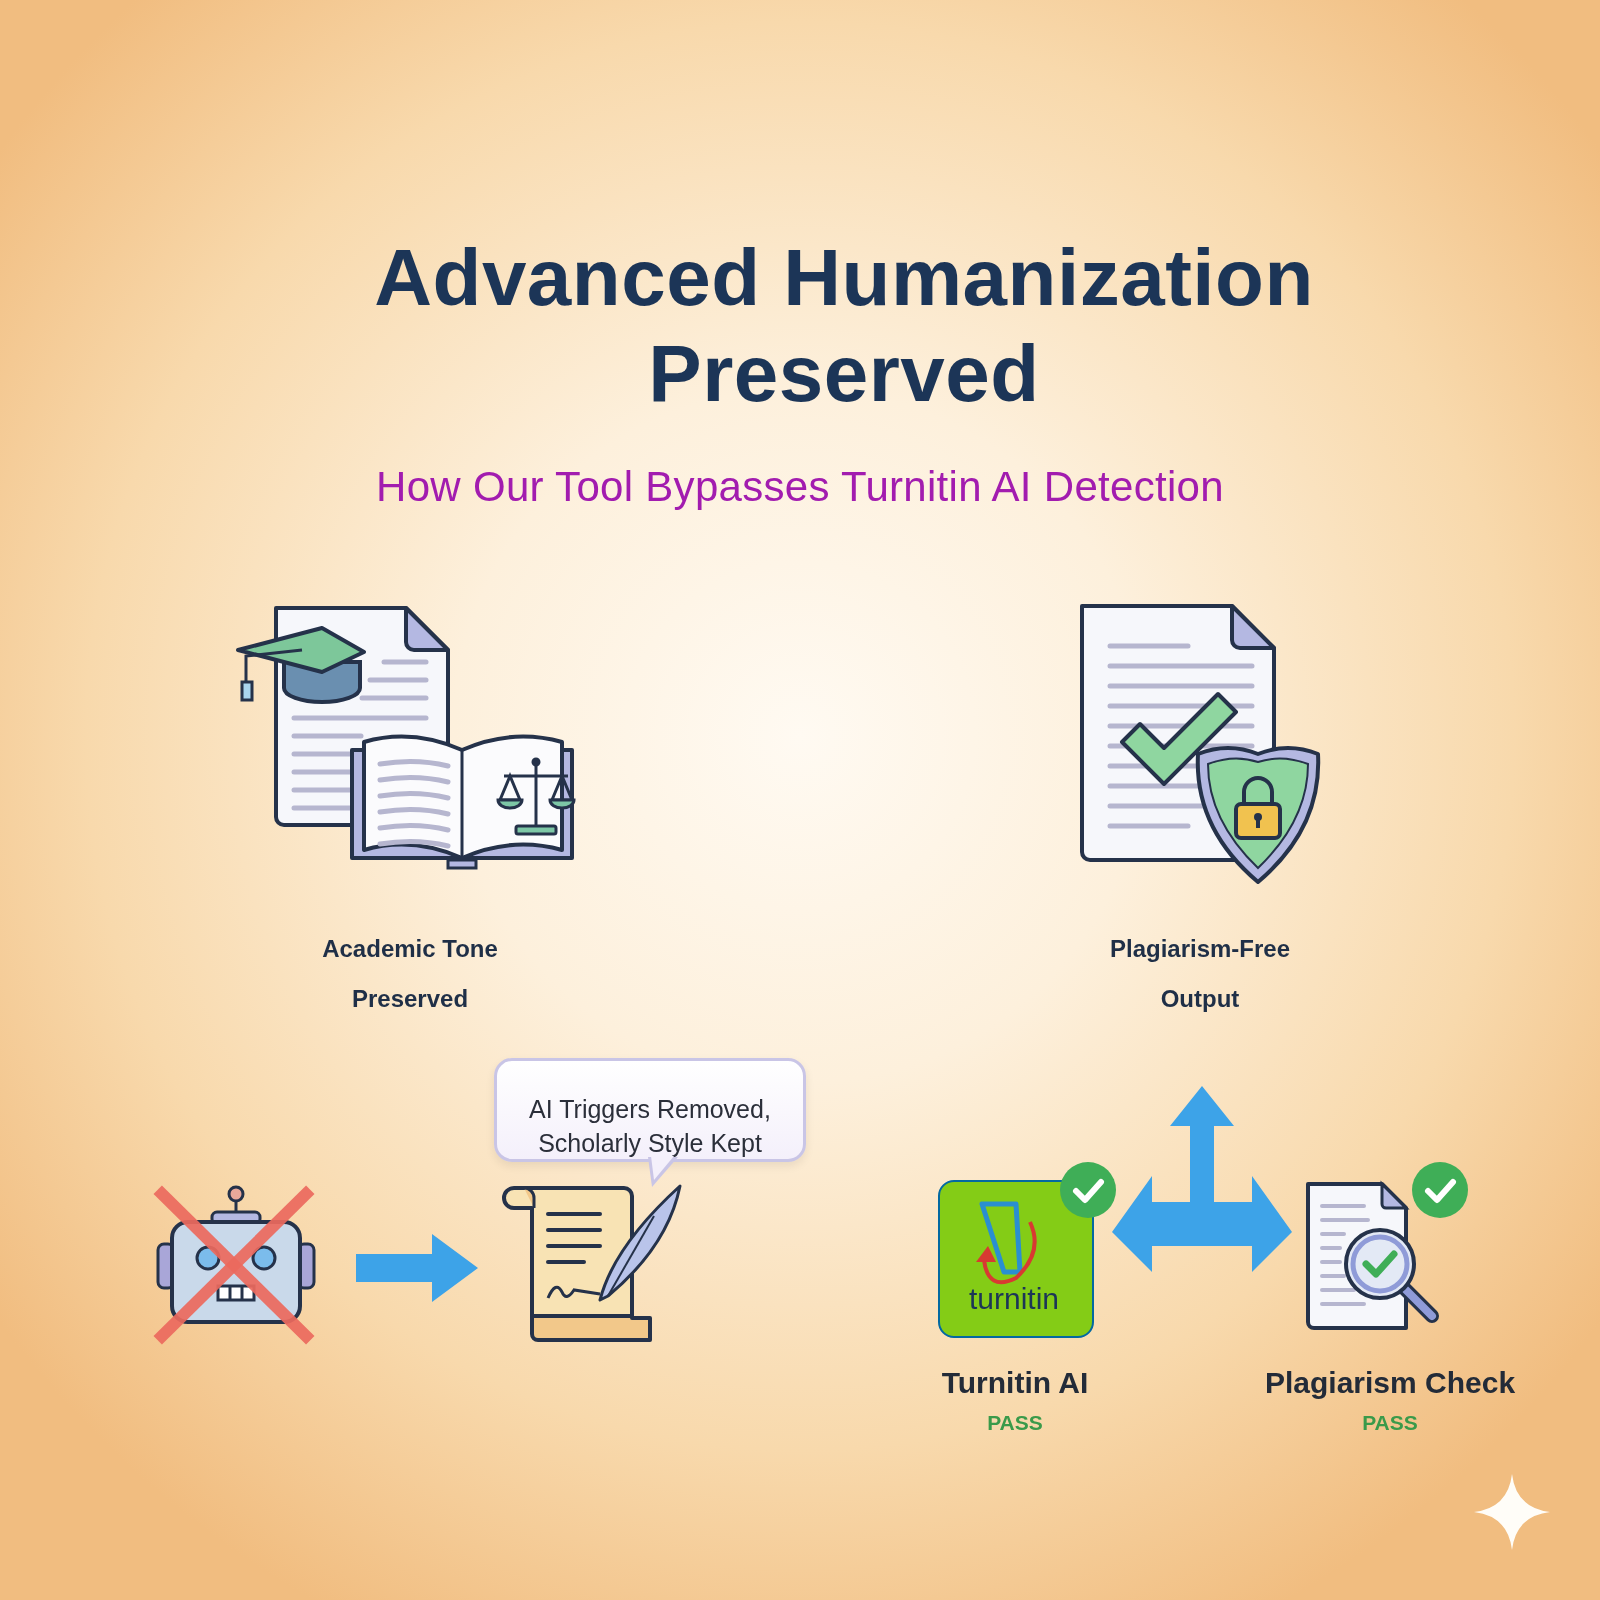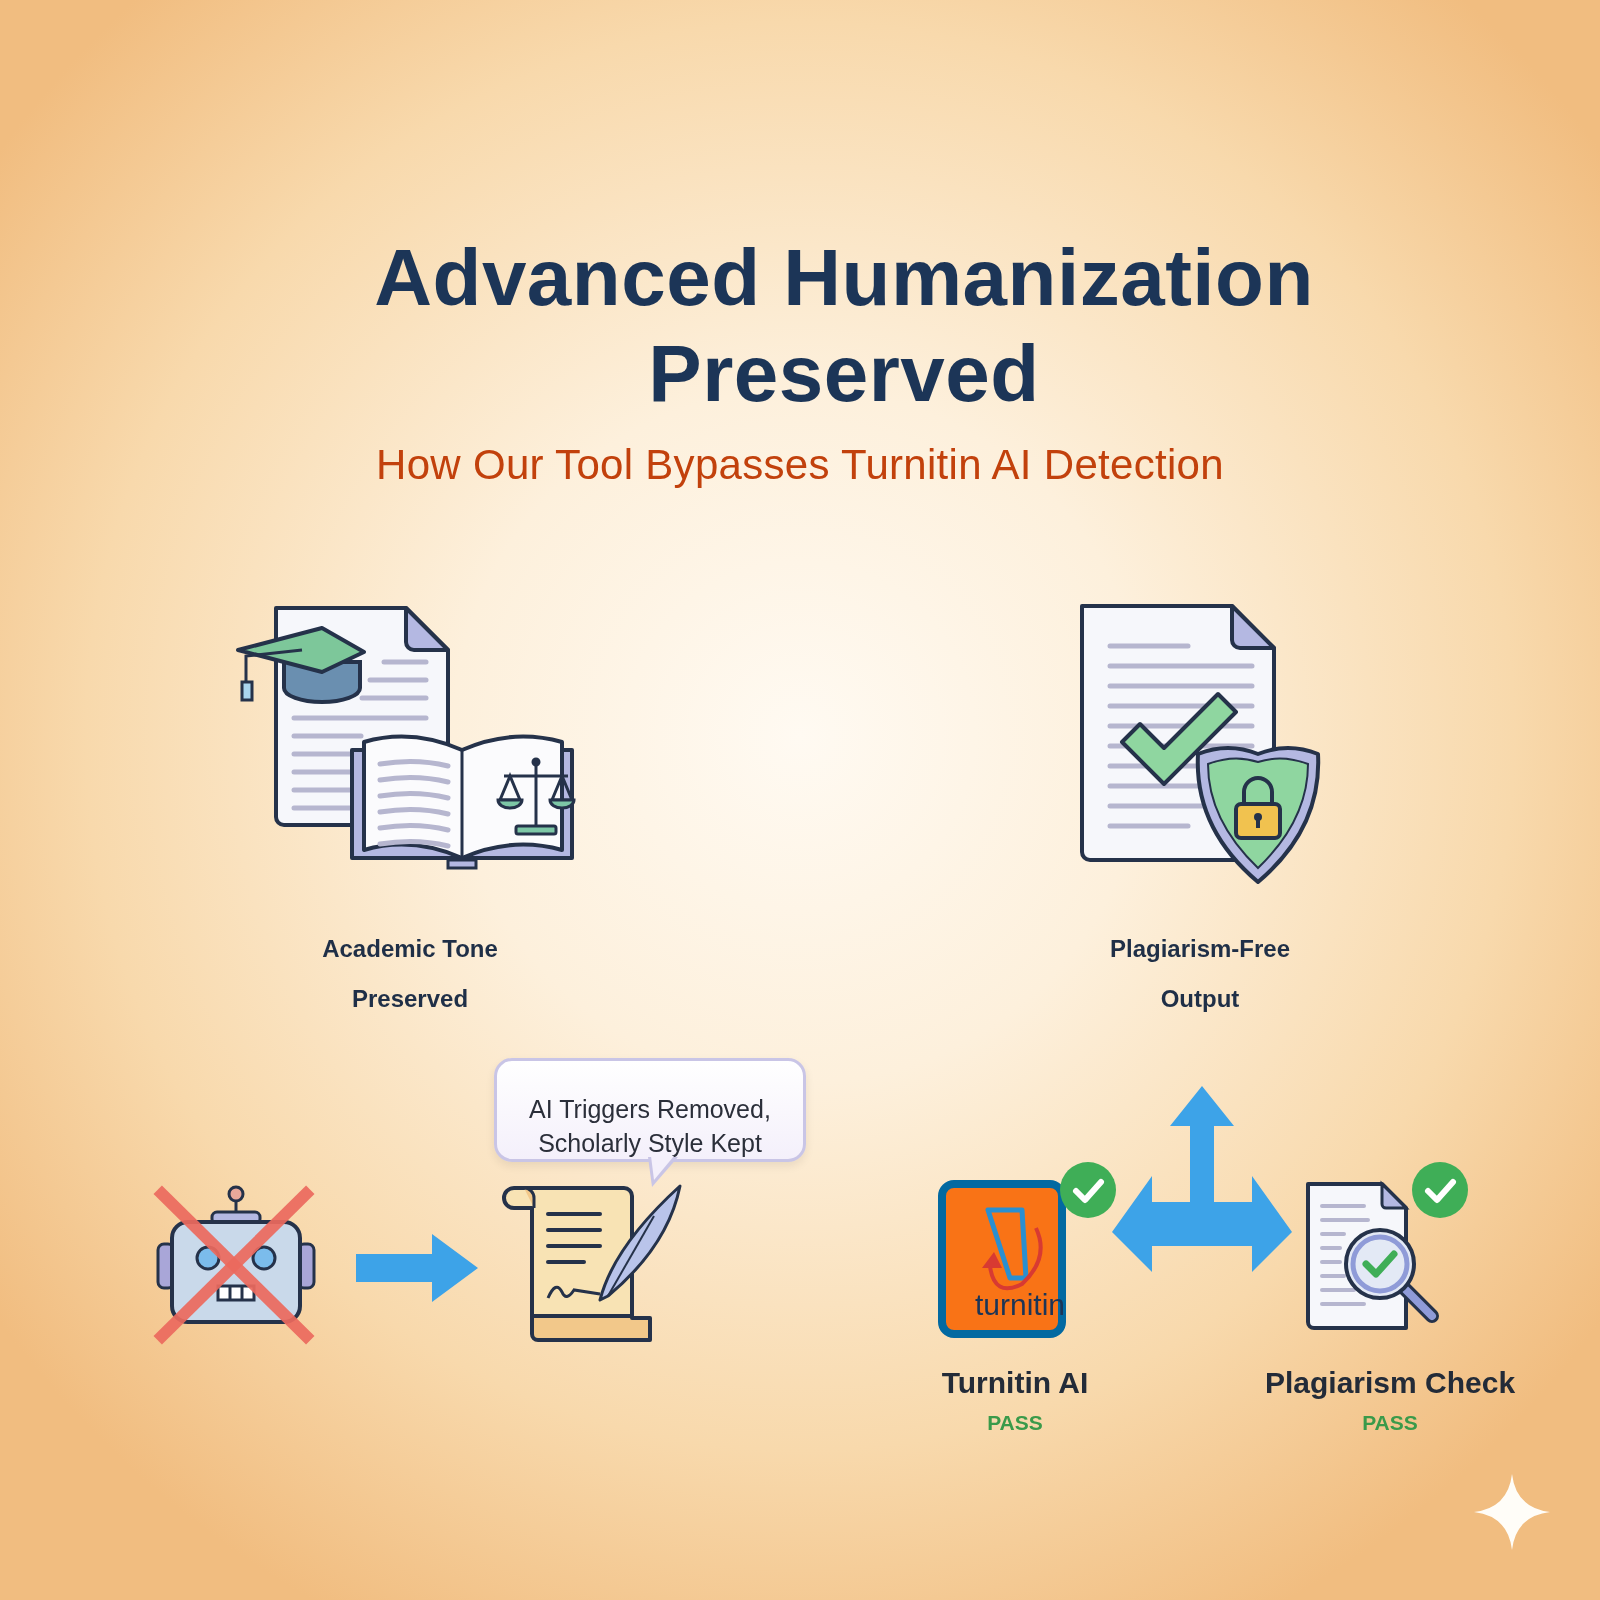--- a/index.html
+++ b/index.html
@@ -11,22 +11,22 @@
     color: #1c2e4a;
   }
   .abs { position: absolute; }
   .title {
     left: 0; width: 1600px; text-align: center;
     font-weight: 700; font-size: 80px; line-height: 96px; color: #1c3557;
     letter-spacing: 0.5px;
     margin-left: 44px;
   }
   .subtitle {
-    left: 0; width: 1600px; top: 441px; text-align: center;
-    font-size: 42px; color: #c2410c; letter-spacing: 0.3px;
+    left: 0; width: 1600px; top: 463px; text-align: center;
+    font-size: 42px; color: #a21caf; letter-spacing: 0.3px;
   }
   .feat-label {
     text-align: center; font-weight: 700; font-size: 24px; line-height: 50px; color: #1f2f47;
   }
   .bubble {
     left: 494px; top: 1058px; width: 312px; height: 104px;
     background: linear-gradient(#ffffff, #f4f0fb);
     border: 3px solid #c9c5e6; border-radius: 18px;
     box-shadow: 0 4px 10px rgba(0,0,0,0.08);
     text-align: center; font-size: 25px; line-height: 34px; color: #2b2f3a;
@@ -179,21 +179,21 @@
 </div>
 <div class="abs bubble-tail"></div>
 <div class="abs bubble-tail-inner"></div>
 
 <div class="abs" style="left:1112px; top:1086px; width:180px; height:186px;">
   <svg width="180" height="186" viewBox="0 0 180 186">
     <path d="M90 0 L122 40 H102 V116 H140 V90 L180 146 L140 186 V160 H40 V186 L0 146 L40 90 V116 H78 V40 H58 Z" fill="#3da3e8"></path>
   </svg>
 </div>
 
-<div class="abs" style="left:938px; top:1180px; width:128px; height:158px; background:#f97316; border:8px solid #0369a1; border-radius:16px;">
+<div class="abs" style="left:938px; top:1180px; width:156px; height:158px; background:#84cc16; border:2px solid #0369a1; border-radius:16px;">
   <svg width="148" height="100" viewBox="0 0 148 100" style="position:absolute; left:0; top:0;">
     <path d="M42 22 H76 L80 90 H64 Z" fill="none" stroke="#2a8fd0" stroke-width="5" stroke-linejoin="round"></path>
     <path d="M90 40 Q104 70 76 96 Q48 110 44 78" fill="none" stroke="#d83a32" stroke-width="4"></path>
     <path d="M36 80 L48 64 L56 80 Z" fill="#d83a32"></path>
   </svg>
   <div style="position:absolute; left:0; top:100px; width:148px; text-align:center; font-size:30px; color:#1c3557;">turnitin</div>
 </div>
 <div class="abs" style="left:1060px; top:1162px; width:56px; height:56px; border-radius:50%; background:#3fae57;">
   <svg width="56" height="56" viewBox="0 0 56 56">
       <path d="M16 29 L25 38 L41 20" fill="none" stroke="#ffffff" stroke-width="6" stroke-linecap="round" stroke-linejoin="round"></path>

